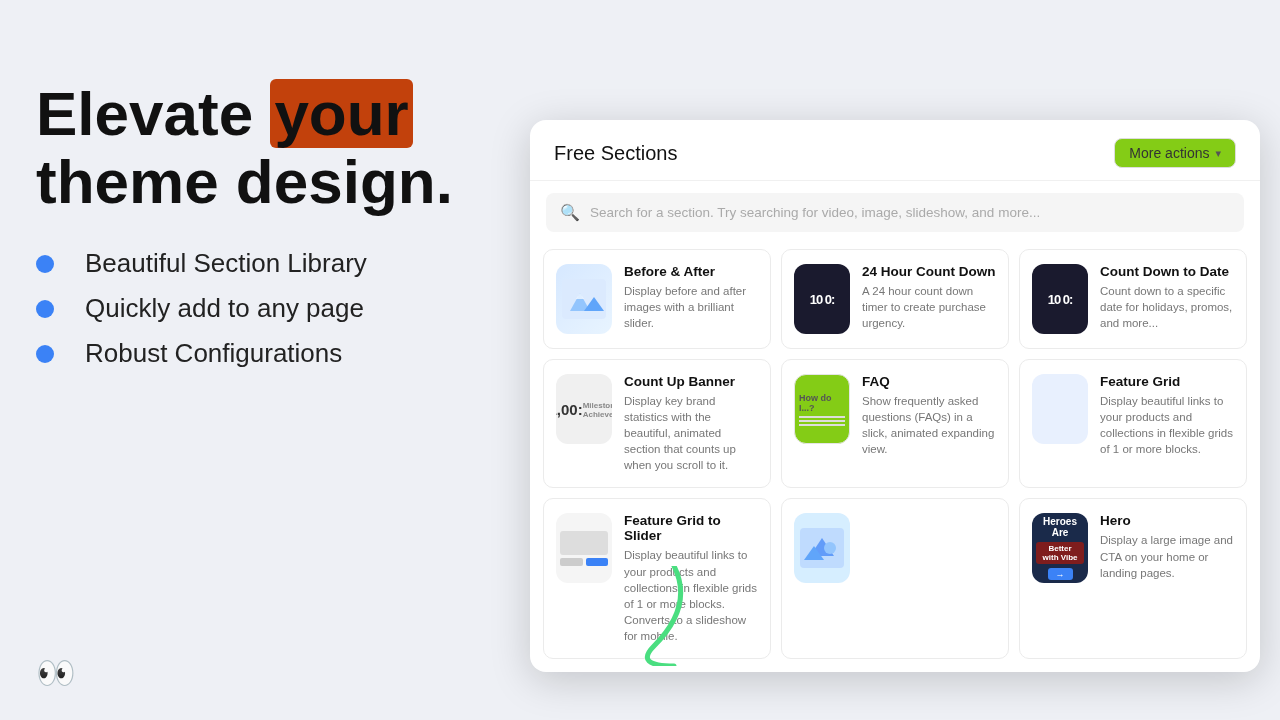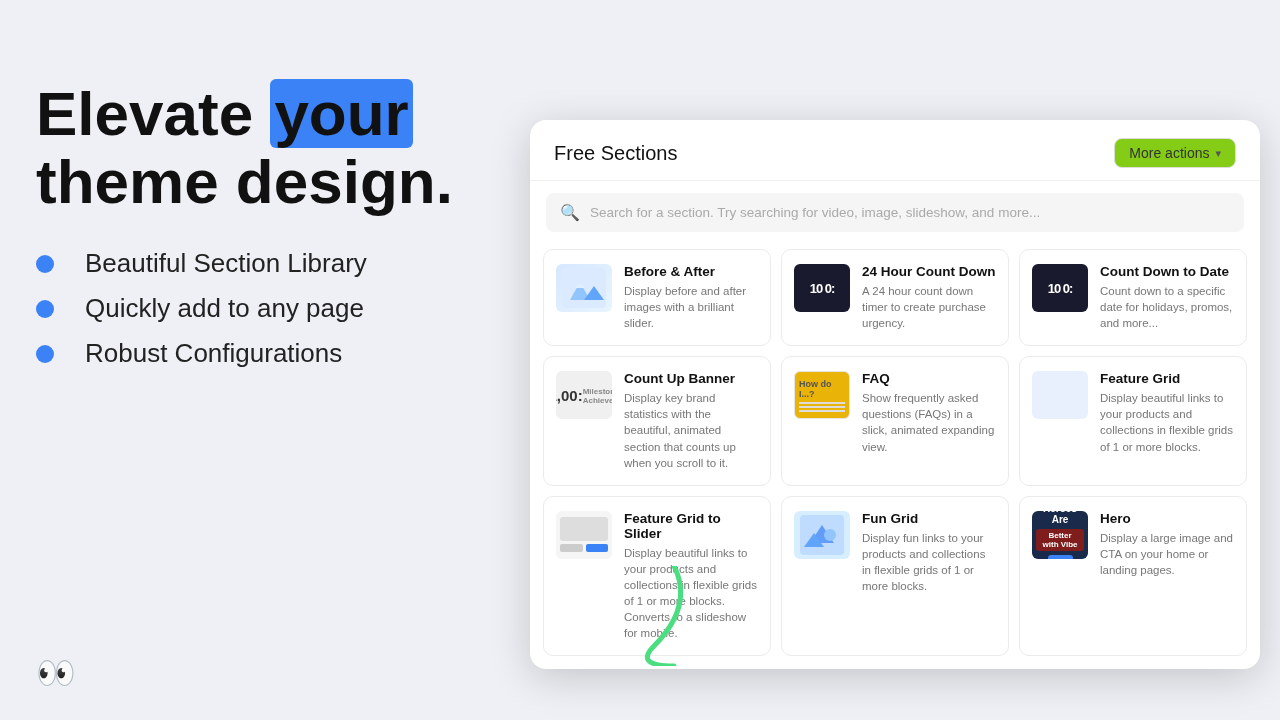--- a/index.html
+++ b/index.html
@@ -22,21 +22,21 @@
 
     .headline {
       font-size: 62px;
       font-weight: 800;
       line-height: 1.1;
       color: #111;
       margin-bottom: 32px;
     }
 
     .highlight {
-      background: #3b82f6;
+      background: #c2410c;
       border-radius: 6px;
       padding: 0 4px;
       display: inline;
     }
 
     .bullet-list {
       list-style: none;
       margin-bottom: 32px;
     }
 
@@ -157,22 +157,22 @@
       border: 1px solid #ebebeb;
       border-radius: 10px;
       margin: 5px;
       background: #fff;
       cursor: pointer;
       gap: 12px;
     }
 
     .card-thumb {
       width: 56px;
-      height: 48px;
-      border-radius: 6px;
+      height: 70px;
+      border-radius: 12px;
       overflow: hidden;
       flex-shrink: 0;
       display: flex;
       align-items: center;
       justify-content: center;
       background: #f0f4ff;
       font-size: 28px;
     }
 
     .card-thumb.mountain {
@@ -188,21 +188,21 @@
     }
 
     .card-thumb.countup {
       background: #f0f0f0;
       font-size: 13px;
       font-weight: 700;
       color: #333;
     }
 
     .card-thumb.faq-thumb {
-      background: #eab308;
+      background: #84cc16;
       border: 1px solid #e5e5e5;
     }
 
     .card-thumb.feature-grid-thumb {
       background: #e8f0fe;
     }
 
     .card-thumb.grid-slider-thumb {
       background: #f5f5f5;
     }
@@ -387,24 +387,20 @@
 
     <div class="section-card">
       <div class="card-thumb fun-grid-thumb">
         <svg width="44" height="40" viewBox="0 0 44 40" fill="none">
           <rect width="44" height="40" rx="4" fill="#bfdbfe"></rect>
           <polygon points="10,28 22,10 34,28" fill="#3b82f6" opacity="0.7"></polygon>
           <polygon points="4,32 14,18 24,32" fill="#60a5fa"></polygon>
           <circle cx="30" cy="20" r="6" fill="#93c5fd"></circle>
         </svg>
       </div>
-      <div class="card-info">
-        <div class="card-name">Fun Grid</div>
-        <div class="card-desc">Display fun links to your products and collections in flexible grids of 1 or more blocks.</div>
-      </div>
     </div>
 
     <div class="section-card">
       <div class="card-thumb hero-thumb">
         <div style="padding:4px;text-align:center;">
           <div style="font-size:10px;font-weight:700;color:#fff;margin-bottom:4px;">Heroes Are</div>
           <div style="background:#7f1d1d;color:#fff;font-size:8px;border-radius:3px;padding:2px 6px;">Better with Vibe</div>
           <div style="margin-top:4px;background:#3b82f6;color:#fff;font-size:9px;border-radius:3px;padding:1px 8px;display:inline-block;">→</div>
         </div>
       </div>

